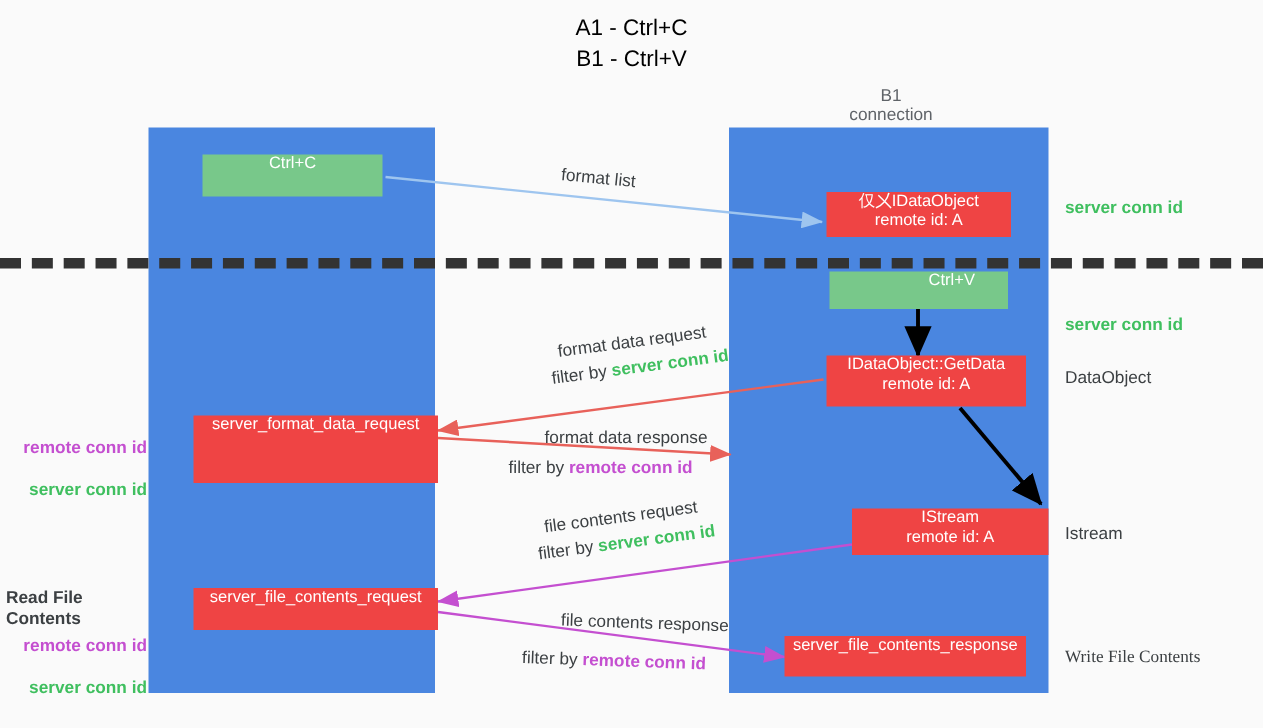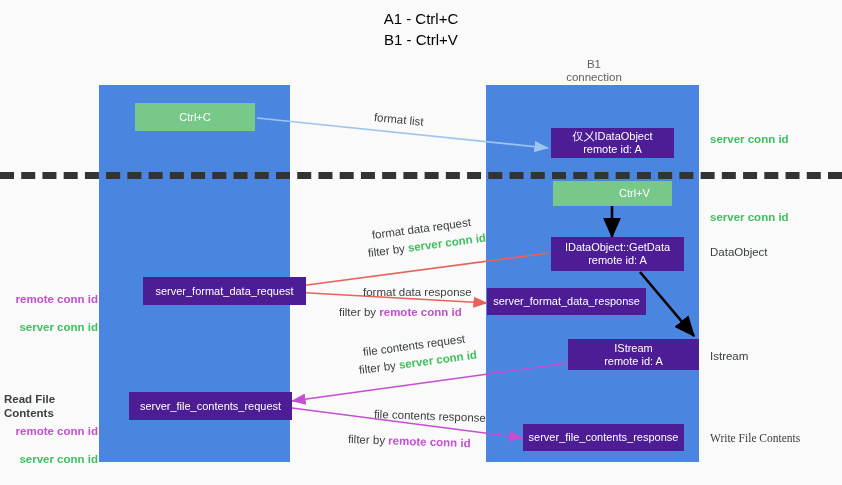--- a/index.html
+++ b/index.html
@@ -23,26 +23,26 @@
   .colhead{
     font-size:11.5px;color:#5f6368;text-align:center;line-height:13px;
     white-space:pre-line;
   }
 
   
   .lane{background:#4a86e0;}
 
   
   .node{
-    display:flex;align-items:center;justify-content:center;
+    display:flex;justify-content:center;
     text-align:center;color:#ffffff;font-size:11px;line-height:13px;
     box-sizing:border-box;white-space:pre-line;
   }
   .node.green{background:#78c88a;}
-  .node.orange{background:#4c1d95;}
+  .node.orange{background:#ef4444;}
 
   
   .note{font-size:11.5px;line-height:14px;white-space:pre-line;}
   .note.dark{color:#3c4043;}
   .green-t{color:#3fbf5f;font-weight:bold;}
   .magenta-t{color:#c44fd0;font-weight:bold;}
 
   
   .alabel{
     font-size:11.5px;color:#3c4043;line-height:15px;white-space:nowrap;
@@ -104,21 +104,21 @@
 
     <line x1="292" y1="408" x2="523" y2="438" stroke="#c44fd0" stroke-width="1.6" marker-end="url(#ah-mag)"></line>
   </svg>
 
   <div class="abs dashed"></div>
 
   <div class="abs node green" style="left:135px;top:103px;width:120px;height:28px;">
     <span>Ctrl+C</span>
   </div>
 
-  <div class="abs node orange" style="left:143px;top:277px;width:163px;height:28px;">
+  <div class="abs node orange" style="left:129px;top:277px;width:163px;height:45px;">
     <span>server_format_data_request</span>
   </div>
 
   <div class="abs node orange" style="left:129px;top:392px;width:163px;height:28px;">
     <span>server_file_contents_request</span>
   </div>
 
   <div class="abs node orange" style="left:551px;top:128px;width:123px;height:30px;">
     <span>仅㐅IDataObject
 remote id: A</span>
@@ -126,23 +126,20 @@
 
   <div class="abs node green" style="left:553px;top:181px;width:119px;height:25px;padding-left:44px;">
     <span>Ctrl+V</span>
   </div>
 
   <div class="abs node orange" style="left:551px;top:237px;width:133px;height:34px;">
     <span>IDataObject::GetData
 remote id: A</span>
   </div>
 
-  <div class="abs node orange" style="left:487px;top:288px;width:159px;height:27px;">
-    <span>server_format_data_response</span>
-  </div>
 
   <div class="abs node orange" style="left:568px;top:339px;width:131px;height:31px;">
     <span>IStream
 remote id: A</span>
   </div>
 
   <div class="abs node orange" style="left:523px;top:424px;width:161px;height:27px;">
     <span>server_file_contents_response</span>
   </div>
 

